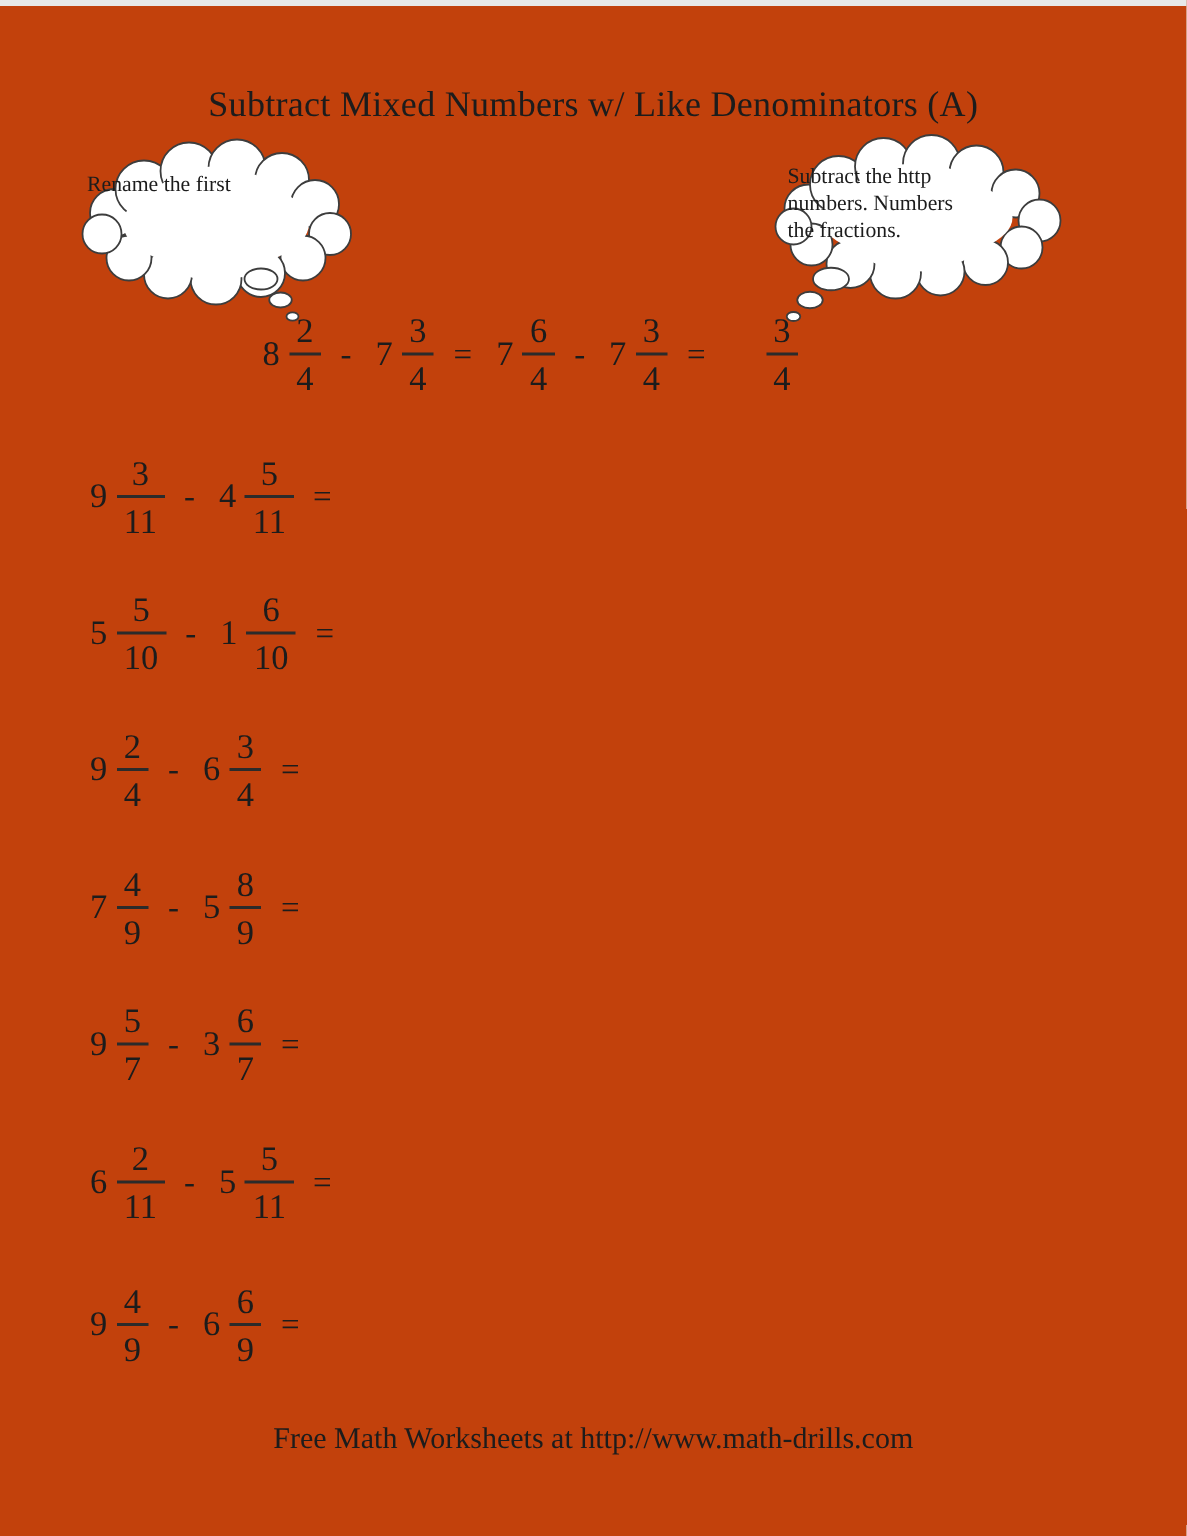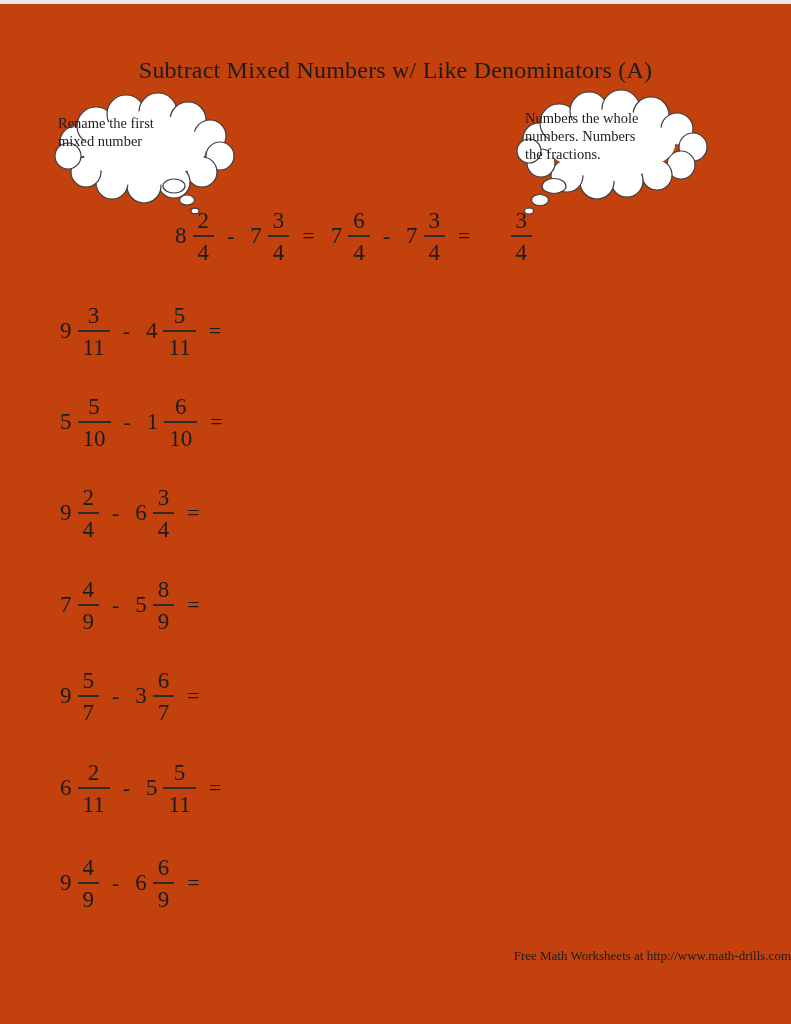--- a/index.html
+++ b/index.html
@@ -11,21 +11,21 @@
     font-family:"Liberation Serif", serif;
     color:#1c1c1c;
     overflow:hidden;
   }
   .title{
     position:absolute;top:53px;left:0;width:100%;
     text-align:center;font-size:24px;letter-spacing:.2px;
   }
   .footer{
     position:absolute;top:944px;left:0;width:100%;
-    text-align:right;font-size:13px;
+    text-align:center;font-size:20px;
   }
   .bubble-svg{position:absolute;}
   .cloud-text{
     position:absolute;text-align:left;
     font-size:14.5px;line-height:1.25;color:#1c1c1c;
   }
   .cloud-text span{display:block;white-space:nowrap;}
   .math-row{
     position:absolute;height:60px;
     display:flex;align-items:center;gap:13px;
@@ -73,21 +73,20 @@
       <ellipse class="cover" cx="94" cy="51" rx="50" ry="38"></ellipse>
     </g>
     <g>
       <ellipse cx="126" cy="94" rx="11" ry="7"></ellipse>
       <ellipse cx="139" cy="108" rx="7.5" ry="5"></ellipse>
       <ellipse cx="147" cy="119" rx="4" ry="2.8"></ellipse>
     </g>
   </svg>
   <div class="cloud-text" style="left:58px;top:110px;width:180px;">
     <span>Rename the first</span>
-    <span>mixed number</span>
   </div>
 
   <svg class="bubble-svg" style="left:505px;top:85px;" width="212" height="132" viewBox="0 0 212 132">
     <g transform="translate(4,8)">
       <circle cx="30" cy="42" r="16"></circle>
         <circle cx="50" cy="26" r="19"></circle>
         <circle cx="80" cy="14" r="19"></circle>
       <circle cx="112" cy="12" r="19"></circle>
         <circle cx="142" cy="18" r="18"></circle>
         <circle cx="168" cy="32" r="16"></circle>
@@ -102,21 +101,21 @@
       <ellipse class="cover" cx="102" cy="48" rx="64" ry="28"></ellipse>
       <ellipse class="cover" cx="102" cy="48" rx="52" ry="36"></ellipse>
     </g>
     <g>
       <ellipse cx="49" cy="97" rx="12" ry="7.5"></ellipse>
       <ellipse cx="35" cy="111" rx="8.5" ry="5.5"></ellipse>
       <ellipse cx="24" cy="122" rx="4.5" ry="3"></ellipse>
     </g>
   </svg>
   <div class="cloud-text" style="left:525px;top:105px;width:170px;">
-    <span>Numbers the whole</span>
+    <span>Subtract the http</span>
     <span>numbers. Numbers</span>
     <span>the fractions.</span>
   </div>
 
   <div class="math-row" style="left:175px;top:202px;">
     <span class="mixed">
       <span>8</span>
       <span class="frac">
         <span class="num">2</span>
         <span class="fbar"></span>

